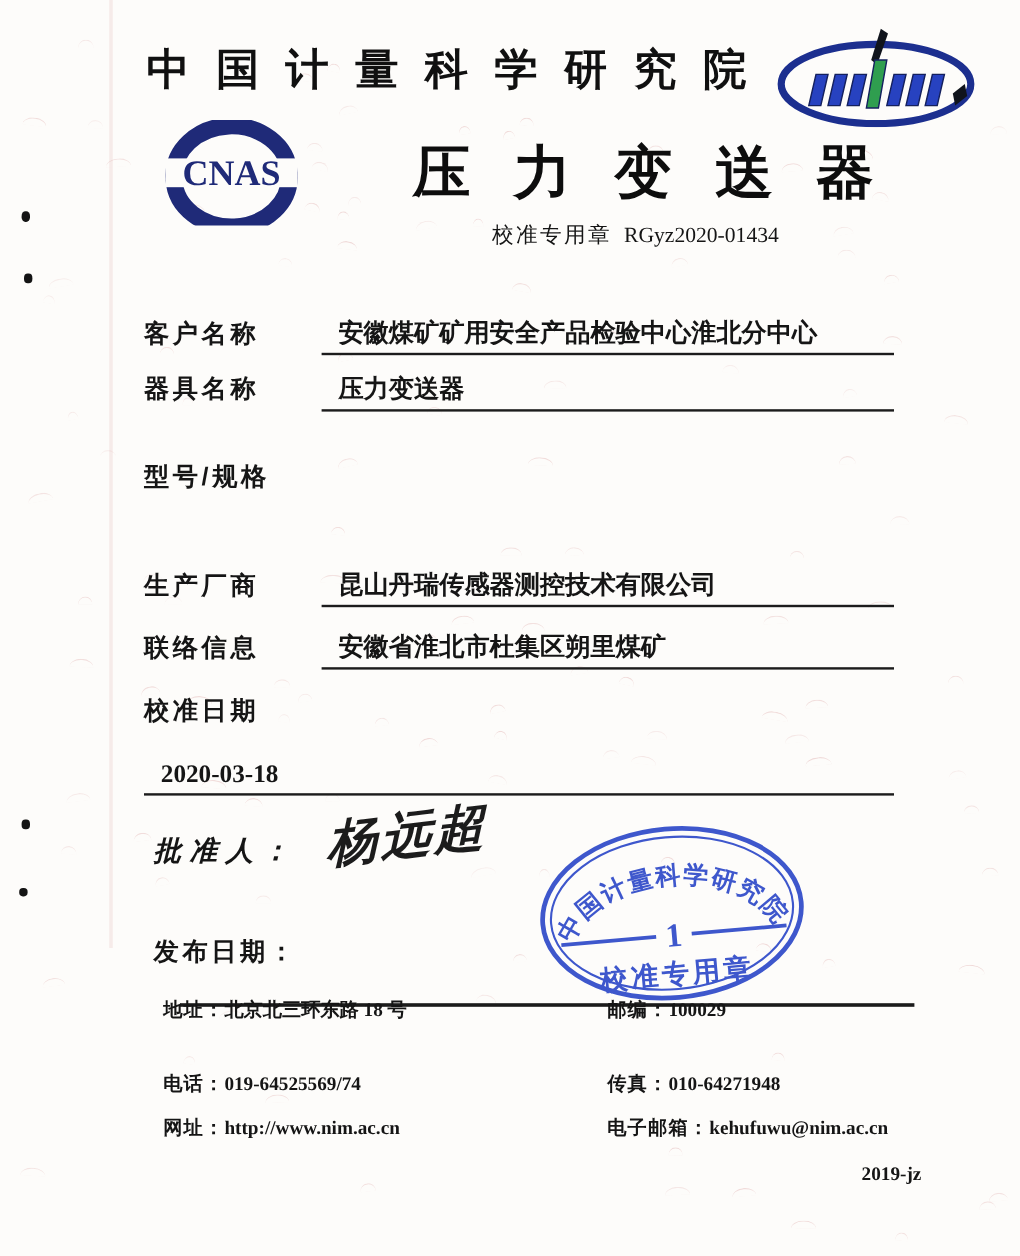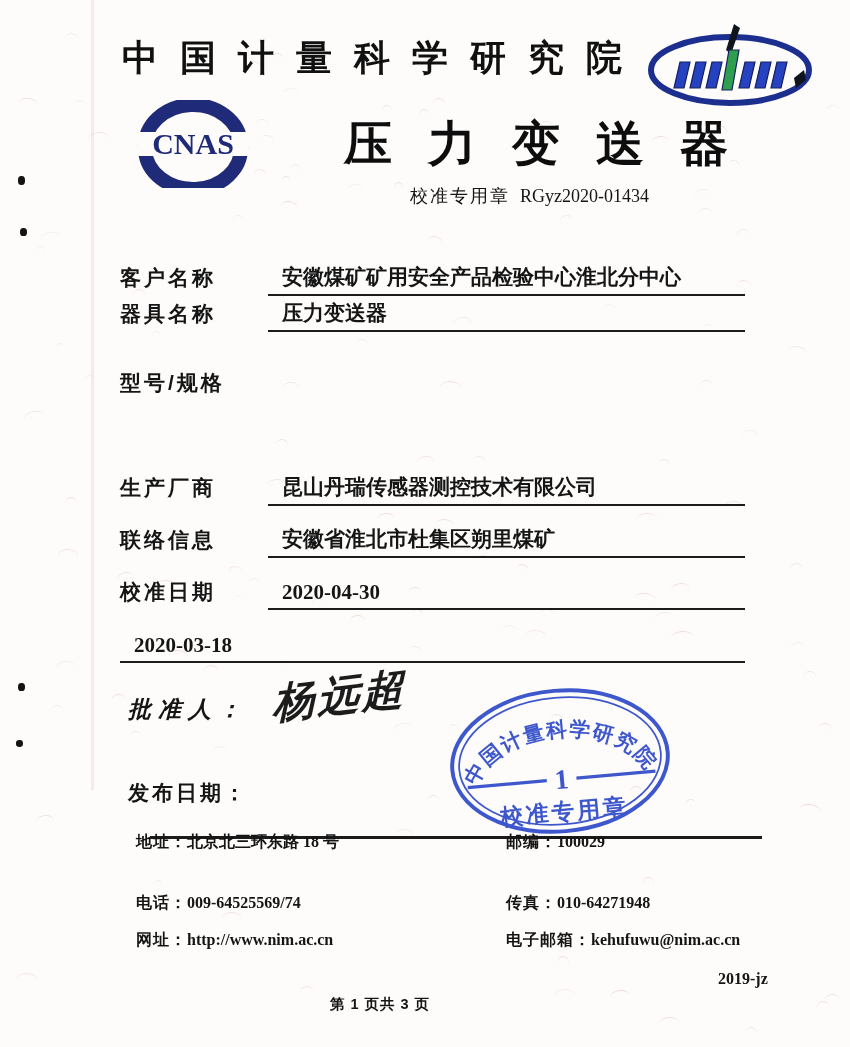--- a/index.html
+++ b/index.html
@@ -237,38 +237,37 @@
     <div class="cert-title">压力变送器</div>
 
     <div class="cert-no">
       <span class="lbl">校准专用章</span><span class="num">RGyz2020-01434</span>
     </div>
 
     <div class="frow" style="top:252px;">
       <span class="lbl">客户名称</span>
       <span class="val">安徽煤矿矿用安全产品检验中心淮北分中心</span>
     </div>
-    <div class="frow" style="top:288px;">
+    <div class="frow" style="top:304px;align-items:center;">
       <span class="lbl">器具名称</span>
       <span class="val">压力变送器</span>
     </div>
-    <div class="frow" style="top:357px;">
+    <div class="frow" style="top:371px;">
       <span class="lbl">型号/规格</span>
     </div>
     <div class="frow" style="top:514px;">
       <span class="lbl">联络信息</span>
       <span class="val">安徽省淮北市杜集区朔里煤矿</span>
     </div>
     <div class="frow" style="top:462px;">
       <span class="lbl">生产厂商</span>
       <span class="val">昆山丹瑞传感器测控技术有限公司</span>
     </div>
-    <div class="frow" style="top:566px;">
+    <div class="frow" style="top:566px;gap:16px;">
       <span class="lbl">校准日期</span>
-      <span class="val">2020-04-30</span>
     </div>
     <div class="frow" style="top:619px;">
       <span class="val">2020-03-18</span>
     </div>
 
     <div class="approver-label">批准人：</div>
     <div class="signature">杨远超</div>
 
     <svg class="stamp" viewBox="0 0 230 154" xmlns="http://www.w3.org/2000/svg">
       <defs>
@@ -294,32 +293,31 @@
     <div class="contact-row" style="top:832px;">
       <span class="cell-l">
         <span class="clbl">地址：</span><span class="cval">北京北三环东路 18 号</span>
       </span>
       <span class="cell-r">
         <span class="clbl">邮编：</span><span class="cval">100029</span>
       </span>
     </div>
     <div class="contact-row" style="top:893px;">
       <span class="cell-l">
-        <span class="clbl">电话：</span><span class="cval">009-64525569/74</span>
+        <span class="clbl">电话：</span><span class="cval">019-64525569/74</span>
       </span>
       <span class="cell-r">
         <span class="clbl">传真：</span><span class="cval">010-64271948</span>
       </span>
     </div>
     <div class="contact-row" style="top:930px;">
       <span class="cell-l">
         <span class="clbl">网址：</span><span class="cval">http://www.nim.ac.cn</span>
       </span>
       <span class="cell-r">
         <span class="clbl">电子邮箱：</span><span class="cval">kehufuwu@nim.ac.cn</span>
       </span>
     </div>
 
     <div class="form-code">2019-jz</div>
-    <div class="page-info">第 1 页共 3 页</div>
 
   </div>
 </div>
 
 </body></html>

